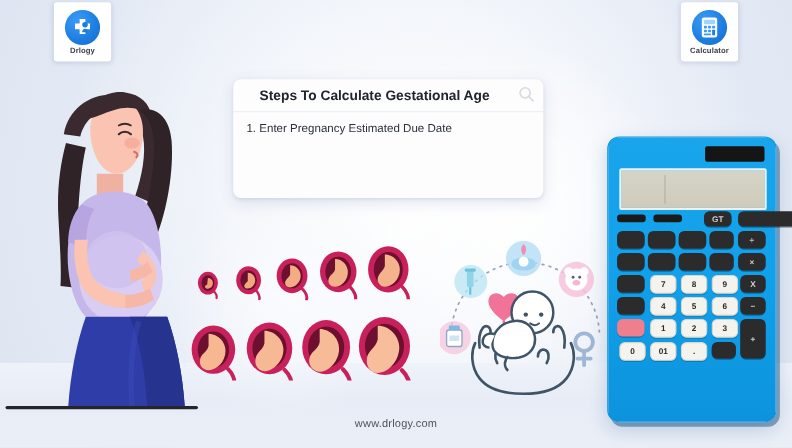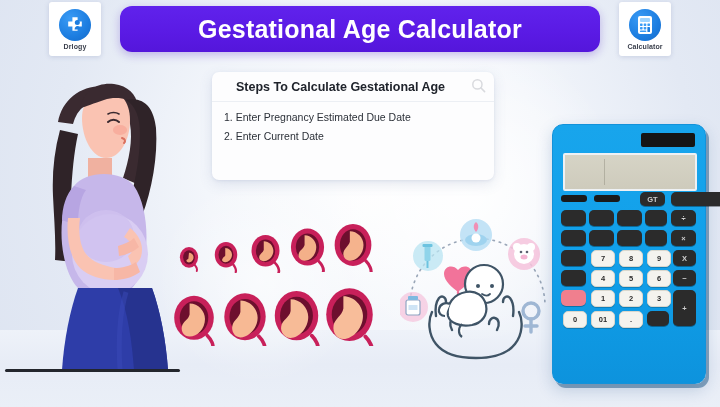--- a/index.html
+++ b/index.html
@@ -122,23 +122,20 @@
 </style>
 </head>
 <body>
 
 <div id="stage">
 
   <div class="horizon"></div>
   <div class="glow" style="left:300px;top:40px;width:330px;height:300px;"></div>
   <div class="glow" style="left:150px;top:180px;width:220px;height:200px;opacity:.55;"></div>
 
-  <div class="banner">
-    <span class="banner-title">Gestational Age Calculator</span>
-  </div>
 
   <div class="badge left">
     <div class="badge-circle">
       <svg width="22" height="22" viewBox="0 0 22 22" aria-hidden="true">
         <path d="M8.4 3.2h5.2v4.2h4.2v5.2h-4.2v4.2H8.4v-4.2H4.2V7.4h4.2z" fill="#ffffff"></path>
         <circle cx="13.3" cy="8.6" r="2.5" fill="#1c7de0"></circle>
         <path d="M10.6 15.4c0-2 1.3-3.3 2.8-3.3s2.8 1.3 2.8 3.3z" fill="#1c7de0"></path>
       </svg>
     </div>
     <span class="badge-label">Drlogy</span>
@@ -169,24 +166,20 @@
           <circle cx="6.4" cy="6.4" r="4.6" fill="none" stroke="#5b6070" stroke-width="1.5"></circle>
           <line x1="9.8" y1="9.8" x2="13.6" y2="13.6" stroke="#5b6070" stroke-width="1.6" stroke-linecap="round"></line>
         </svg>
       </span>
     </div>
     <ul class="steps">
       <li>
         <span class="num">1.</span>
         <span>Enter Pregnancy Estimated Due Date</span>
       </li>
-      <li>
-        <span class="num">2.</span>
-        <span>Enter Current Date</span>
-      </li>
     </ul>
   </div>
 
   <svg class="woman" viewBox="0 0 152 295">
 
     <path d="M38 52c-6 22-8 44-7 66 1 22 3 44 2 64l18 2c-2-22-3-44-2-66 1-22 3-44 7-62z" fill="#2f2328"></path>
     <path d="M36 44c4-22 22-36 44-36s40 14 43 36c3 22-2 46-8 62l-14-6c6-18 10-38 7-54-3-16-15-24-28-24s-25 8-29 24z" fill="#3a2a30"></path>
 
     <path d="M66 80h24v28H66z" fill="#f0b1a0"></path>
 
@@ -383,14 +376,15 @@
       <div class="k light" style="left:86px;top:95px;width:22px;height:15px;">3</div>
       <div class="k dark" style="left:112px;top:95px;width:23px;height:36px;">+</div>
 
       <div class="k light" style="left:2px;top:116px;width:22px;height:15px;">0</div>
       <div class="k light" style="left:30px;top:116px;width:22px;height:15px;">01</div>
       <div class="k light" style="left:58px;top:116px;width:22px;height:15px;">.</div>
       <div class="k dark" style="left:86px;top:116px;width:22px;height:15px;"></div>
     </div>
   </div>
 
+  <div class="footer-url">www.drlogy.com</div>
 
 </div>
 
 </body></html>

